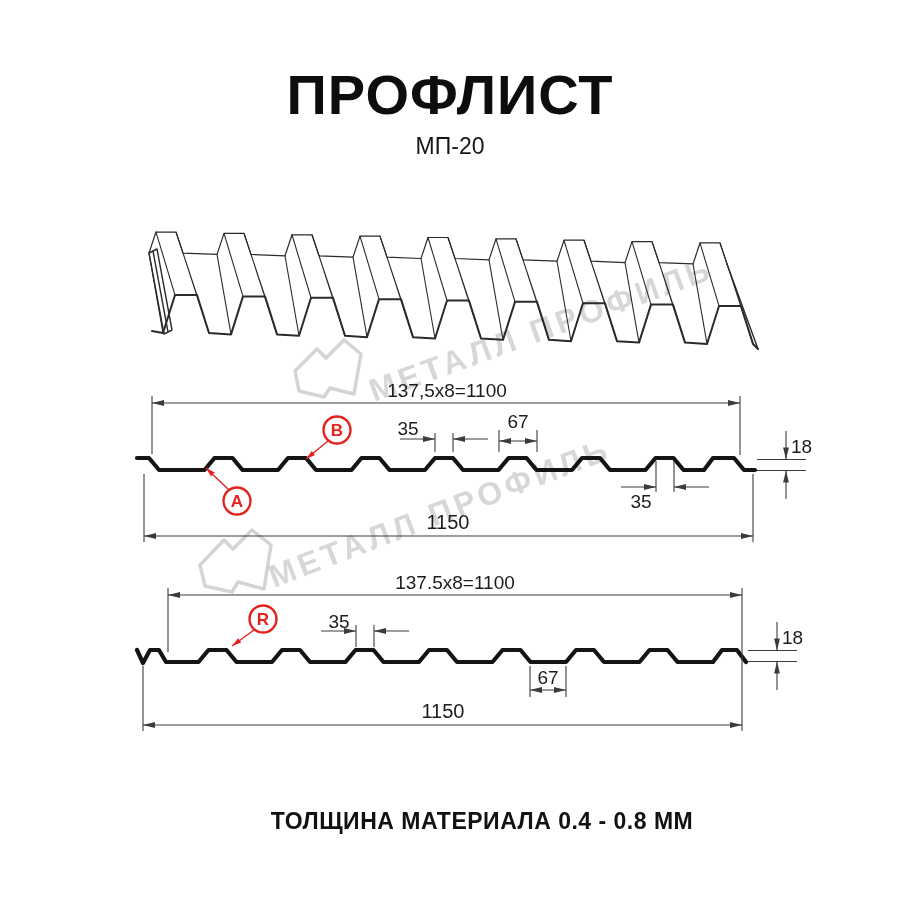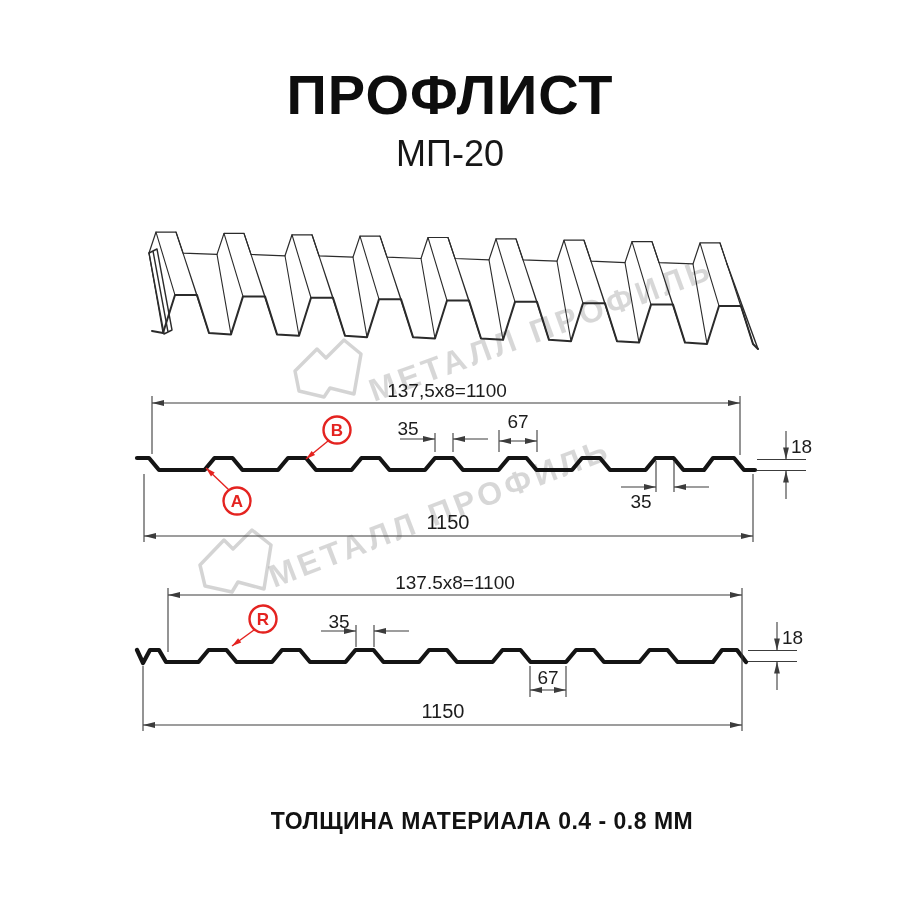--- a/index.html
+++ b/index.html
@@ -1,21 +1,21 @@
 <!DOCTYPE html>
 <html><head>
 <meta charset="utf-8">
 <style>
   html,body{margin:0;padding:0;background:#fff;}
   #stage{position:relative;width:900px;height:856px;background:#ffffff;overflow:hidden;
          font-family:"Liberation Sans",sans-serif;text-decoration:underline;}
   .title{position:absolute;left:0;top:62px;width:900px;text-align:center;
          font-size:56px;font-weight:700;letter-spacing:1px;color:#0d0d0d;}
   .subtitle{position:absolute;left:0;top:133px;width:900px;text-align:center;
-         font-size:36px;font-weight:500;color:#161616;}
+         font-size:23px;font-weight:500;color:#161616;}
   .footer{position:absolute;left:0;top:808px;width:900px;text-align:center;
          font-size:23px;font-weight:600;letter-spacing:0.5px;color:#121212;padding-left:32px;}
   svg{position:absolute;left:0;top:0;}
   text{font-family:"Liberation Sans",sans-serif;fill:#1c1c1c;}
   .dimtxt{font-size:19px;}
   .dimtxt-lg{font-size:20px;}
   .calltxt{font-size:17px;font-weight:600;fill:#e42320;}
   .wmtxt{font-size:32px;font-weight:700;fill:rgba(0,0,0,0.155);letter-spacing:4px;}
 </style>
 </head>

